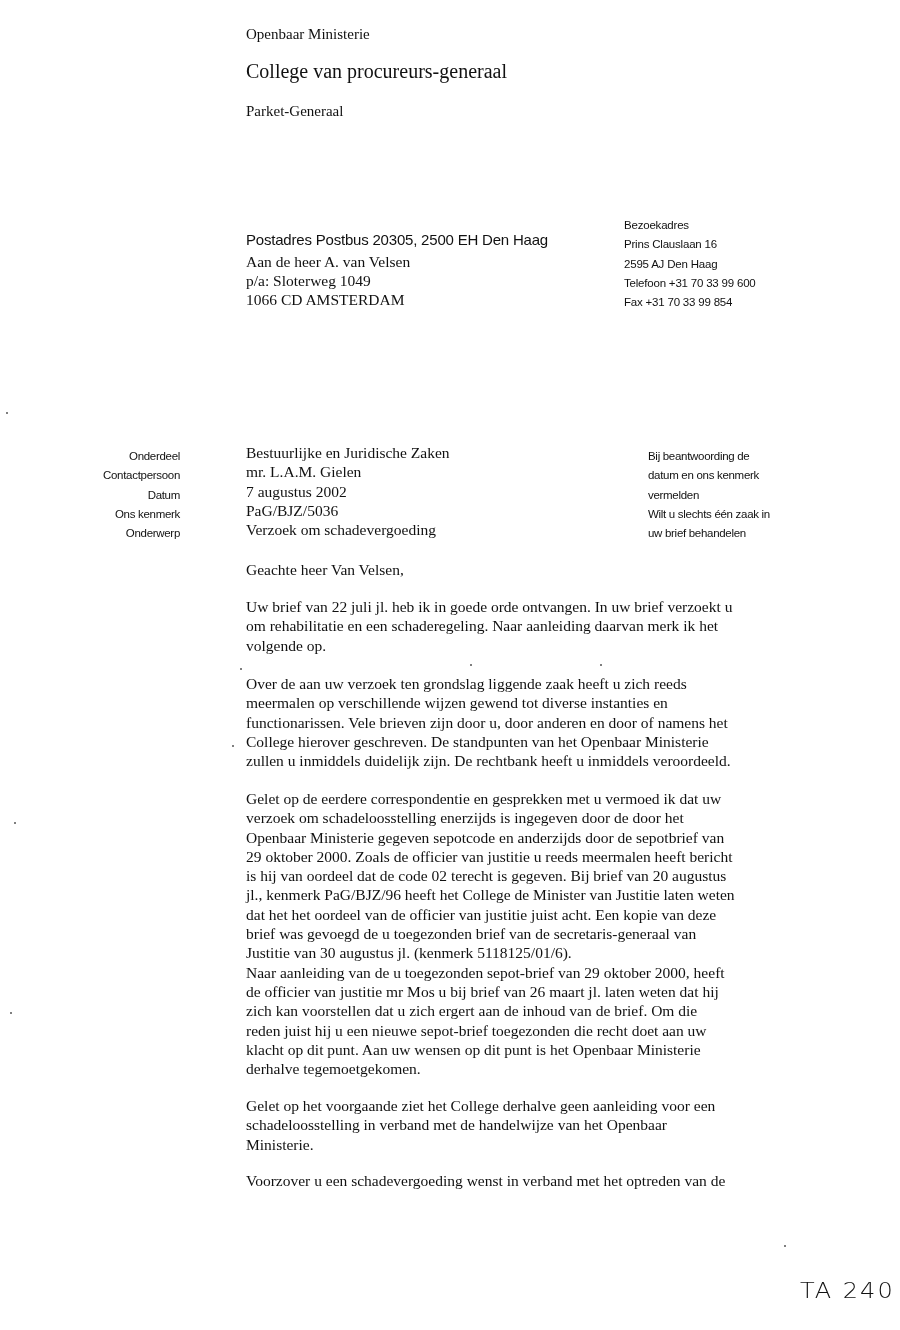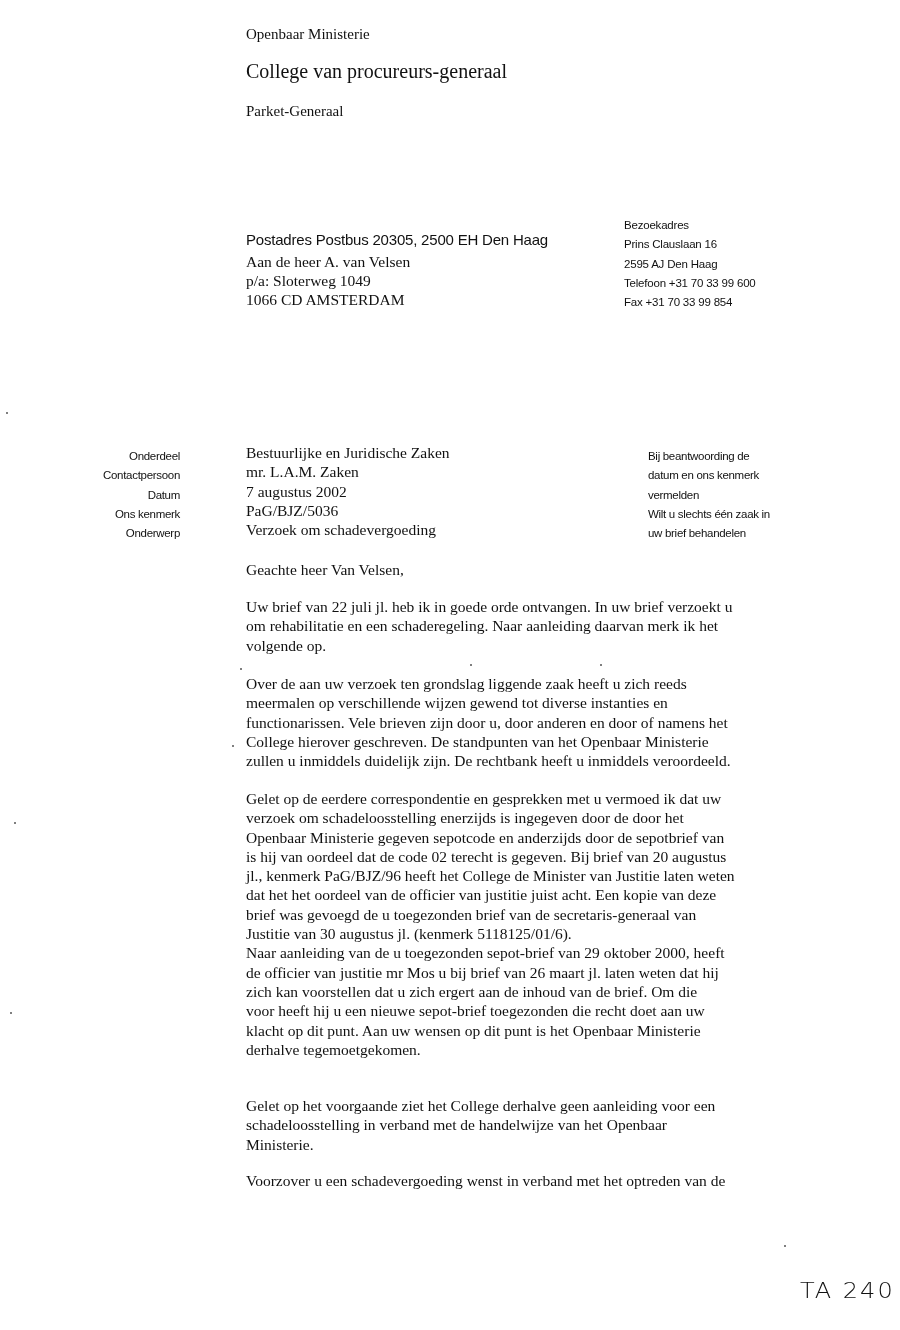--- a/index.html
+++ b/index.html
@@ -67,21 +67,21 @@
 <div class="abs sans meta-labels">
   <div>Onderdeel</div>
   <div>Contactpersoon</div>
   <div>Datum</div>
   <div>Ons kenmerk</div>
   <div>Onderwerp</div>
 </div>
 
 <div class="abs serif meta-values">
   <div>Bestuurlijke en Juridische Zaken</div>
-  <div>mr. L.A.M. Zaken</div>
+  <div>mr. L.A.M. Gielen</div>
   <div>7 augustus 2002</div>
   <div>PaG/BJZ/5036</div>
   <div>Verzoek om schadevergoeding</div>
 </div>
 
 <div class="abs sans note">
   <div>Bij beantwoording de</div>
   <div>datum en ons kenmerk</div>
   <div>vermelden</div>
   <div>Wilt u slechts één zaak in</div>
@@ -101,29 +101,30 @@
   <div>meermalen op verschillende wijzen gewend tot diverse instanties en</div>
   <div>functionarissen. Vele brieven zijn door u, door anderen en door of namens het</div>
   <div>College hierover geschreven. De standpunten van het Openbaar Ministerie</div>
   <div>zullen u inmiddels duidelijk zijn. De rechtbank heeft u inmiddels veroordeeld.</div>
 </div>
 
 <div class="abs serif body-text p3">
   <div>Gelet op de eerdere correspondentie en gesprekken met u vermoed ik dat uw</div>
   <div>verzoek om schadeloosstelling enerzijds is ingegeven door de door het</div>
   <div>Openbaar Ministerie gegeven sepotcode en anderzijds door de sepotbrief van</div>
+  <div>29 oktober 2000. Zoals de officier van justitie u reeds meermalen heeft bericht</div>
   <div>is hij van oordeel dat de code 02 terecht is gegeven. Bij brief van 20 augustus</div>
   <div>jl., kenmerk PaG/BJZ/96 heeft het College de Minister van Justitie laten weten</div>
   <div>dat het het oordeel van de officier van justitie juist acht. Een kopie van deze</div>
   <div>brief was gevoegd de u toegezonden brief van de secretaris-generaal van</div>
   <div>Justitie van 30 augustus jl. (kenmerk 5118125/01/6).</div>
   <div>Naar aanleiding van de u toegezonden sepot-brief  van 29 oktober 2000, heeft</div>
   <div>de officier van justitie mr Mos u bij brief van 26 maart jl. laten weten dat hij</div>
   <div>zich kan voorstellen dat u zich ergert aan de inhoud van de brief. Om die</div>
-  <div>voor heeft hij u een nieuwe sepot-brief toegezonden die recht doet aan uw</div>
+  <div>reden juist hij u een nieuwe sepot-brief toegezonden die recht doet aan uw</div>
   <div>klacht op dit punt. Aan uw wensen op dit punt is het Openbaar Ministerie</div>
   <div>derhalve tegemoetgekomen.</div>
 </div>
 
 <div class="abs serif body-text p4">
   <div>Gelet op het voorgaande ziet het College derhalve geen aanleiding voor een</div>
   <div>schadeloosstelling in verband met de handelwijze van het Openbaar</div>
   <div>Ministerie.</div>
 </div>
 

